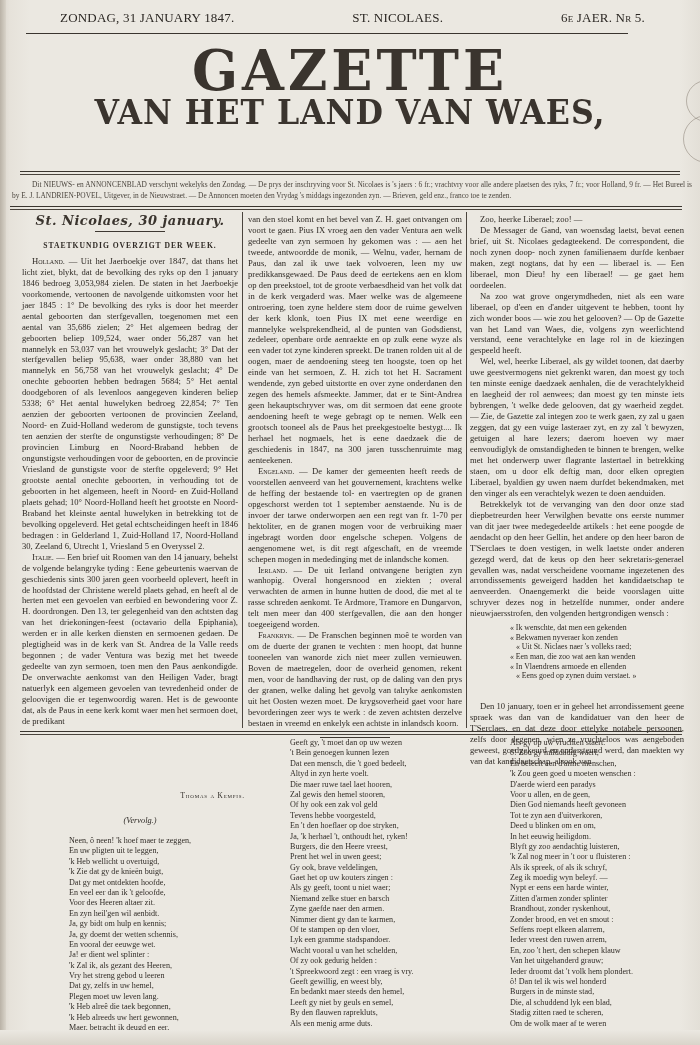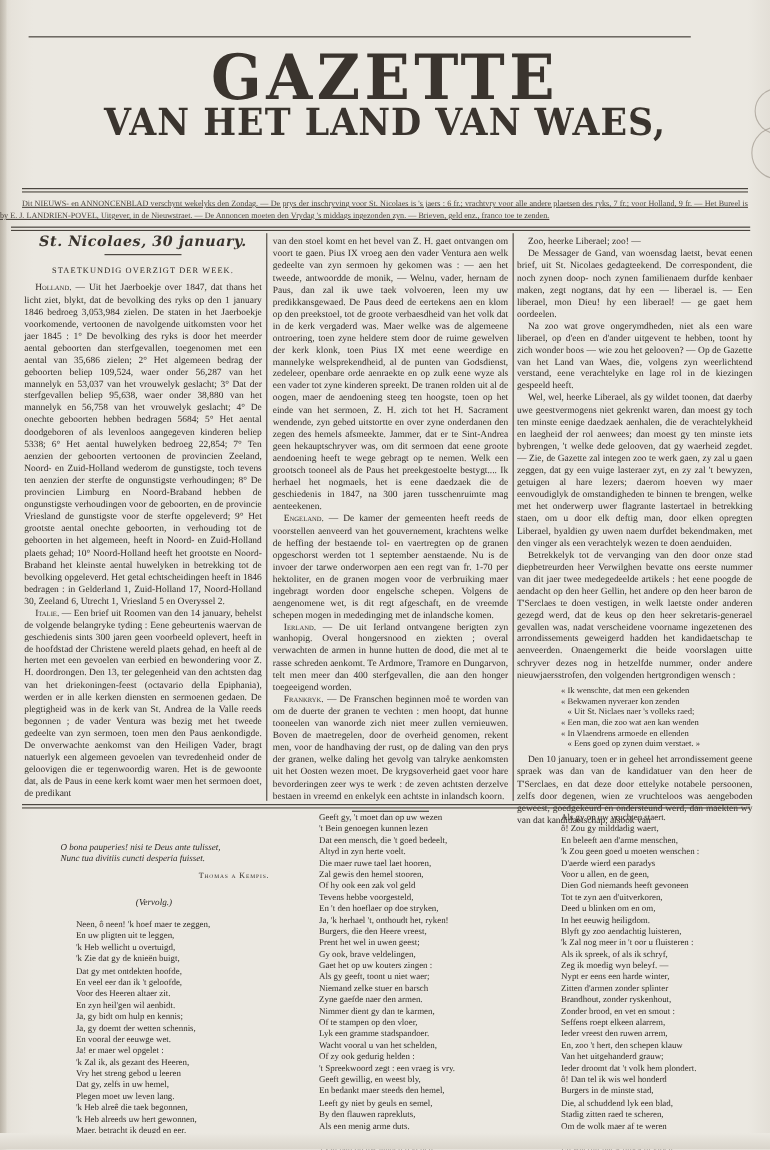--- a/index.html
+++ b/index.html
@@ -11,47 +11,52 @@
   .topline{position:absolute;top:10px;left:60px;width:585px;font-size:13px;display:flex;justify-content:space-between;letter-spacing:0.2px;}
   .topline .sc{font-variant:small-caps;}
   .rule{position:absolute;height:0;border-top:1.6px solid #3a352f;}
   .rule.thin{border-top:0.8px solid #4a443d;}
   .title1{position:absolute;top:38px;left:0;width:700px;text-align:center;font-family:"DejaVu Serif",serif;
           font-weight:bold;font-size:54px;letter-spacing:4px;color:#3a342e;transform:scaleY(1.05);}
   .title2{position:absolute;top:92px;left:0;width:700px;text-align:center;font-family:"DejaVu Serif",serif;
           font-weight:bold;font-size:34px;letter-spacing:1px;color:#3a342e;transform:scaleX(0.93);}
   .title3{position:absolute;top:143px;left:0;width:700px;text-align:center;font-family:"DejaVu Serif",serif;
           font-weight:bold;font-size:14.5px;letter-spacing:1px;color:#3a342e;}
-  .notice{position:absolute;top:179px;left:0;width:680px;font-size:7.4px;line-height:11px;text-align:justify;color:#4a443d;text-decoration:underline;}
+  .notice{position:absolute;top:179px;left:12px;width:680px;font-size:7.4px;line-height:11px;text-align:justify;color:#4a443d;}
   .notice p{margin:0;text-indent:20px;}
   .col{position:absolute;font-size:8.6px;line-height:10.95px;text-align:justify;color:#2f2a25;}
   .col p{margin:0;text-indent:10px;}
   .col p.noind{text-indent:0;}
   .col .sc{font-variant:small-caps;}
   .dateline{font-family:"DejaVu Serif",serif;font-size:13px;font-weight:bold;text-align:center;margin:4px 0 4px 0;letter-spacing:0.5px;color:#3a342e;font-style:italic;}
   .orn{display:block;width:70px;height:2px;margin:4px auto 7px;border-top:1.5px solid #3e3832;position:relative;}
-  .sect{text-align:center;font-size:7.6px;letter-spacing:1px;font-weight:normal;margin:0 0 4px;}
+  .sect{text-align:center;font-size:7.6px;letter-spacing:1px;font-weight:bold;margin:0 0 4px;}
   .poem-title{position:absolute;top:742px;left:18px;width:230px;text-align:center;font-family:"DejaVu Serif",serif;font-weight:bold;font-size:11px;letter-spacing:0.6px;color:#3a342e;}
   .motto{position:absolute;top:766px;left:55px;width:190px;font-size:8.2px;line-height:10px;font-style:italic;}
   .author{position:absolute;top:791px;left:120px;width:125px;text-align:right;font-size:7.3px;letter-spacing:0.8px;font-variant:small-caps;}
   .cont{position:absolute;top:816px;left:80px;width:120px;font-size:8.3px;font-style:italic;text-align:center;}
   .poem{position:absolute;font-size:8.1px;line-height:10.4px;white-space:nowrap;color:#322d28;}
   .poem div{height:10.4px;}
   .stamp{position:absolute;border:1.2px solid #8c8479;border-radius:50%;opacity:0.55;}
   .bottom-edge{position:absolute;left:0;top:1030px;width:700px;height:15px;background:linear-gradient(180deg,#ebe8e1,#d9d4ca);}
 </style>
 </head>
 <body>
 
 <div class="page">
   <div class="fold"></div>
 
   <div class="stamp" style="left:686px;top:80px;width:40px;height:40px;"></div>
   <div class="stamp" style="left:683px;top:115px;width:46px;height:46px;"></div>
 
+  <div class="topline">
+    <span class="sc">ZONDAG, 31 JANUARY 1847.</span>
+    <span>ST. NICOLAES.</span>
+    <span class="sc">6e JAER. Nr 5.</span>
+  </div>
   <div class="rule" style="top:33px;left:26px;width:602px;"></div>
 
   <div class="title1">GAZETTE</div>
   <div class="title2">VAN HET LAND VAN WAES,</div>
 
   <div class="rule" style="top:171px;left:20px;width:660px;"></div>
   <div class="rule thin" style="top:174px;left:20px;width:660px;"></div>
 
   <div class="notice">
     <p>Dit NIEUWS- en ANNONCENBLAD verschynt wekelyks den Zondag. — De prys der inschryving voor St. Nicolaes is 's jaers : 6 fr.; vrachtvry voor alle andere plaetsen des ryks, 7 fr.; voor Holland, 9 fr. — Het Bureel is by E. J. LANDRIEN-POVEL, Uitgever, in de Nieuwstraet. — De Annoncen moeten den Vrydag 's middags ingezonden zyn. — Brieven, geld enz., franco toe te zenden.</p>
@@ -79,54 +84,50 @@
   </div>
 
   <div class="rule thin" style="top:212px;left:466px;width:0;height:516px;border-top:none;border-left:0.8px solid #4a443d;"></div>
 
   <div class="col" style="left:470px;top:214px;width:214px;">
     <p>Zoo, heerke Liberael; zoo! —</p>
     <p>De Messager de Gand, van woensdag laetst, bevat eenen brief, uit St. Nicolaes gedagteekend. De correspondent, die noch zynen doop- noch zynen familienaem durfde kenbaer maken, zegt nogtans, dat hy een — liberael is. — Een liberael, mon Dieu! hy een liberael! — ge gaet hem oordeelen.</p>
     <p>Na zoo wat grove ongerymdheden, niet als een ware liberael, op d'een en d'ander uitgevent te hebben, toont hy zich wonder boos — wie zou het gelooven? — Op de Gazette van het Land van Waes, die, volgens zyn weerlichtend verstand, eene verachtelyke en lage rol in de kiezingen gespeeld heeft.</p>
     <p>Wel, wel, heerke Liberael, als gy wildet toonen, dat daerby uwe geestvermogens niet gekrenkt waren, dan moest gy toch ten minste eenige daedzaek aenhalen, die de verachtelykheid en laegheid der rol aenwees; dan moest gy ten minste iets bybrengen, 't welke dede gelooven, dat gy waerheid zegdet. — Zie, de Gazette zal integen zoo te werk gaen, zy zal u gaen zeggen, dat gy een vuige lasteraer zyt, en zy zal 't bewyzen, getuigen al hare lezers; daerom hoeven wy maer eenvoudiglyk de omstandigheden te binnen te brengen, welke met het onderwerp uwer flagrante lastertael in betrekking staen, om u door elk deftig man, door elken opregten Liberael, byaldien gy uwen naem durfdet bekendmaken, met den vinger als een verachtelyk wezen te doen aenduiden.</p>
     <p>Betrekkelyk tot de vervanging van den door onze stad diepbetreurden heer Verwilghen bevatte ons eerste nummer van dit jaer twee medegedeelde artikels : het eene poogde de aendacht op den heer Gellin, het andere op den heer baron de T'Serclaes te doen vestigen, in welk laetste onder anderen gezegd werd, dat de keus op den heer sekretaris-generael gevallen was, nadat verscheidene voorname ingezetenen des arrondissements geweigerd hadden het kandidaetschap te aenveerden. Onaengemerkt die beide voorslagen uitte schryver dezes nog in hetzelfde nummer, onder andere nieuwjaersstrofen, den volgenden hertgrondigen wensch :</p>
-    <div style="margin:4px 0 4px 40px;font-size:7.8px;line-height:9.6px;">
+    <div style="margin:4px 0 20px 40px;font-size:7.8px;line-height:9.6px;">
       <div>« Ik wenschte, dat men een gekenden</div>
       <div>« Bekwamen nyveraer kon zenden</div>
       <div style="padding-left:6px;">« Uit St. Niclaes naer 's volleks raed;</div>
       <div>« Een man, die zoo wat aen kan wenden</div>
       <div>« In Vlaendrens armoede en ellenden</div>
       <div style="padding-left:6px;">« Eens goed op zynen duim verstaet. »</div>
     </div>
     <p>Den 10 january, toen er in geheel het arrondissement geene spraek was dan van de kandidatuer van den heer de T'Serclaes, en dat deze door ettelyke notabele persoonen, zelfs door degenen, wien ze vruchteloos was aengeboden geweest, goedgekeurd en ondersteund werd, dan maekten wy van dat kandidaetschap, alsook van</p>
   </div>
 
   <div class="rule" style="top:731px;left:20px;width:662px;"></div>
   <div class="rule thin" style="top:734px;left:20px;width:662px;"></div>
 
-  <div class="motto">
-    <div>O bona pauperies! nisi te Deus ante tulisset,</div>
-    <div>Nunc tua divitiis cuncti desperia fuisset.</div>
-  </div>
   <div class="author">Thomas a Kempis.</div>
   <div class="cont">(Vervolg.)</div>
 
   <div class="poem" style="left:69px;top:836px;" id="pc1">
       <div>Neen, ô neen! 'k hoef maer te zeggen,</div>
       <div>En uw pligten uit te leggen,</div>
       <div>'k Heb wellicht u overtuigd,</div>
       <div>'k Zie dat gy de knieën buigt,</div>
       <div>Dat gy met ontdekten hoofde,</div>
       <div>En veel eer dan ik 't geloofde,</div>
       <div>Voor des Heeren altaer zit.</div>
       <div>En zyn heil'gen wil aenbidt.</div>
       <div>Ja, gy bidt om hulp en kennis;</div>
       <div>Ja, gy doemt der wetten schennis,</div>
       <div>En vooral der eeuwge wet.</div>
-      <div>Ja! er maer wel opgelet :</div>
+      <div>Ja! er dient wel splinter :</div>
       <div>'k Zal ik, als gezant des Heeren,</div>
       <div>Vry het streng gebod u leeren</div>
       <div>Dat gy, zelfs in uw hemel,</div>
       <div>Plegen moet uw leven lang.</div>
       <div>'k Heb alreê die taek begonnen,</div>
       <div>'k Heb alreeds uw hert gewonnen,</div>
       <div>Maer, betracht ik deugd en eer,</div>
       <div>'k Moet u zeggen ook wanneer.</div>
       <div>Ros, waerom en wat gy geven</div>
     </div>

